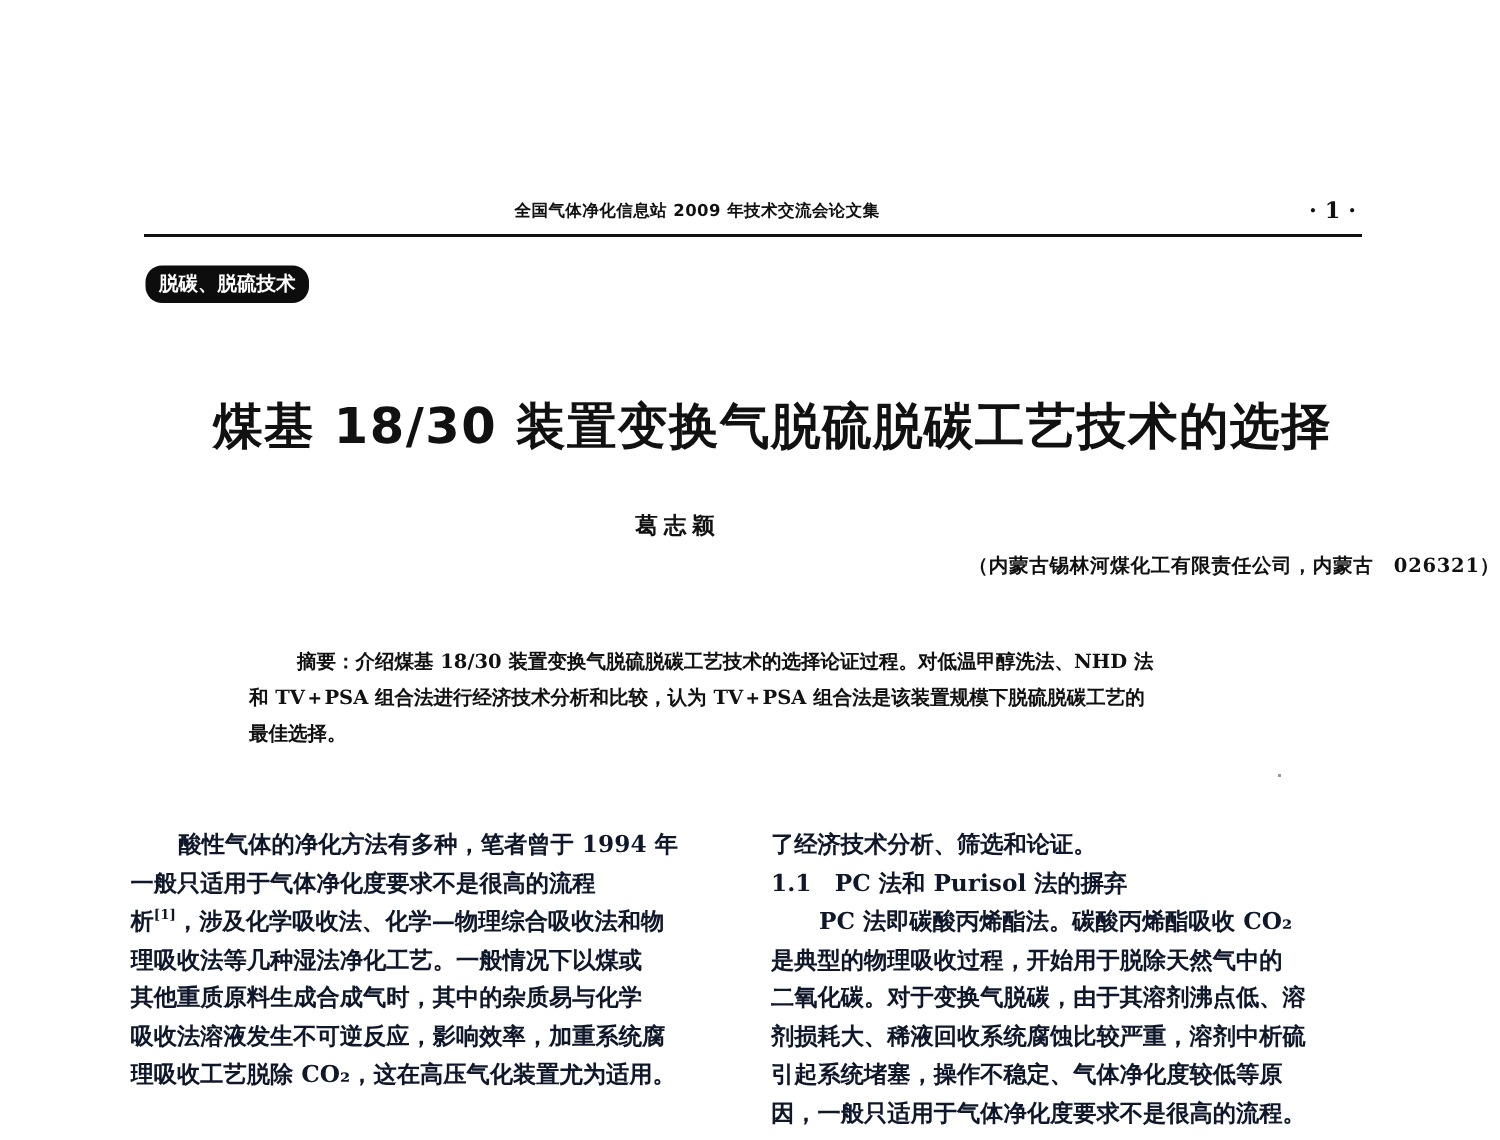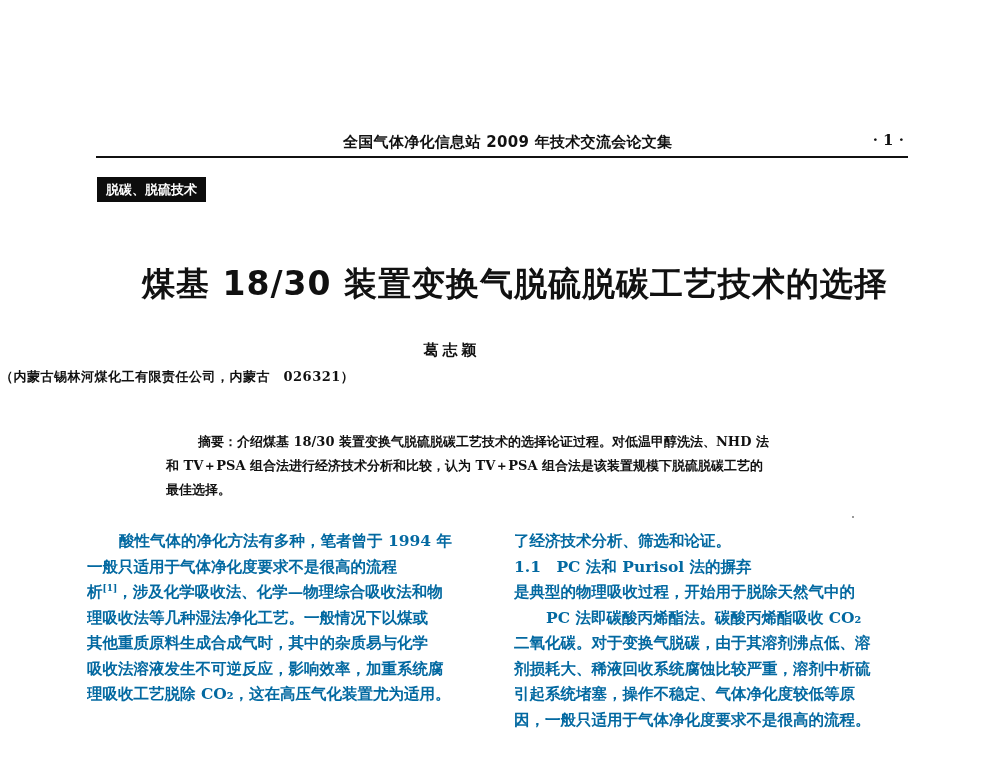--- a/index.html
+++ b/index.html
@@ -25,21 +25,21 @@
     left: 96px;
     top: 133px;
     width: 812px;
     height: 22px;
   }
   .running-header .journal {
     position: absolute;
     left: 247px;
     top: 0;
     font-family: "DejaVu Sans", "Liberation Sans", sans-serif;
-    font-size: 15px;
+    font-size: 11px;
     font-weight: bold;
     letter-spacing: 0.3px;
     white-space: nowrap;
   }
   .running-header .pageno {
     position: absolute;
     right: 4px;
     top: -2px;
     font-size: 15px;
     font-weight: bold;
@@ -59,20 +59,21 @@
     top: 177px;
     height: 25px;
     padding: 0 9px;
     background: #0d0d0d;
     color: #ffffff;
     font-family: "DejaVu Sans", "Liberation Sans", sans-serif;
     font-size: 13px;
     font-weight: bold;
     line-height: 25px;
     white-space: nowrap;
+    border-radius: 11px;
   }
   .title {
     position: absolute;
     left: 0;
     top: 262px;
     width: 1000px;
     text-align: center;
     font-family: "DejaVu Sans", "Liberation Sans", sans-serif;
     font-size: 33px;
     font-weight: bold;
@@ -89,21 +90,21 @@
     font-size: 15px;
     font-weight: bold;
     letter-spacing: 4px;
     white-space: nowrap;
   }
   .affiliation {
     position: absolute;
     left: 0;
     top: 368px;
     width: 1000px;
-    text-align: left;
+    text-align: right;
     font-size: 13px;
     font-weight: bold;
     letter-spacing: 0.5px;
     white-space: nowrap;
   }
   .abstract {
     position: absolute;
     left: 166px;
     top: 430px;
     width: 680px;
@@ -116,26 +117,26 @@
   .keywords {
     position: absolute;
     left: 198px;
     top: 502px;
     font-size: 13px;
     font-weight: bold;
     white-space: nowrap;
   }
   .col {
     position: absolute;
-    top: 528px;
+    top: 550px;
     width: 412px;
     font-size: 15.5px;
     line-height: 25.5px;
     font-weight: bold;
-    color: #0369a1;
+    color: #0f172a;
   }
   .col.left { left: 87px; }
   .col.right { left: 514px; }
   .col .line { display: block; white-space: nowrap; overflow: hidden; }
   .col .indent { padding-left: 32px; }
   .col .subhead { font-weight: bold; }
   sup { font-size: 9px; line-height: 0; }
   .speck {
     position: absolute;
     left: 852px; top: 516px;
@@ -176,21 +177,21 @@
     <span class="line"><span>析</span><sup>[1]</sup><span>，涉及化学吸收法、化学—物理综合吸收法和物</span></span>
     <span class="line">理吸收法等几种湿法净化工艺。一般情况下以煤或</span>
     <span class="line">其他重质原料生成合成气时，其中的杂质易与化学</span>
     <span class="line">吸收法溶液发生不可逆反应，影响效率，加重系统腐</span>
     <span class="line">理吸收工艺脱除 CO₂，这在高压气化装置尤为适用。</span>
   </div>
 
   <div class="col right">
     <span class="line">了经济技术分析、筛选和论证。</span>
     <span class="line subhead">1.1　PC 法和 Purisol 法的摒弃</span>
+    <span class="line indent">PC 法即碳酸丙烯酯法。碳酸丙烯酯吸收 CO₂</span>
     <span class="line">是典型的物理吸收过程，开始用于脱除天然气中的</span>
-    <span class="line indent">PC 法即碳酸丙烯酯法。碳酸丙烯酯吸收 CO₂</span>
     <span class="line">二氧化碳。对于变换气脱碳，由于其溶剂沸点低、溶</span>
     <span class="line">剂损耗大、稀液回收系统腐蚀比较严重，溶剂中析硫</span>
     <span class="line">引起系统堵塞，操作不稳定、气体净化度较低等原</span>
     <span class="line">因，一般只适用于气体净化度要求不是很高的流程。</span>
   </div>
 
 </div>
 
 </body></html>

